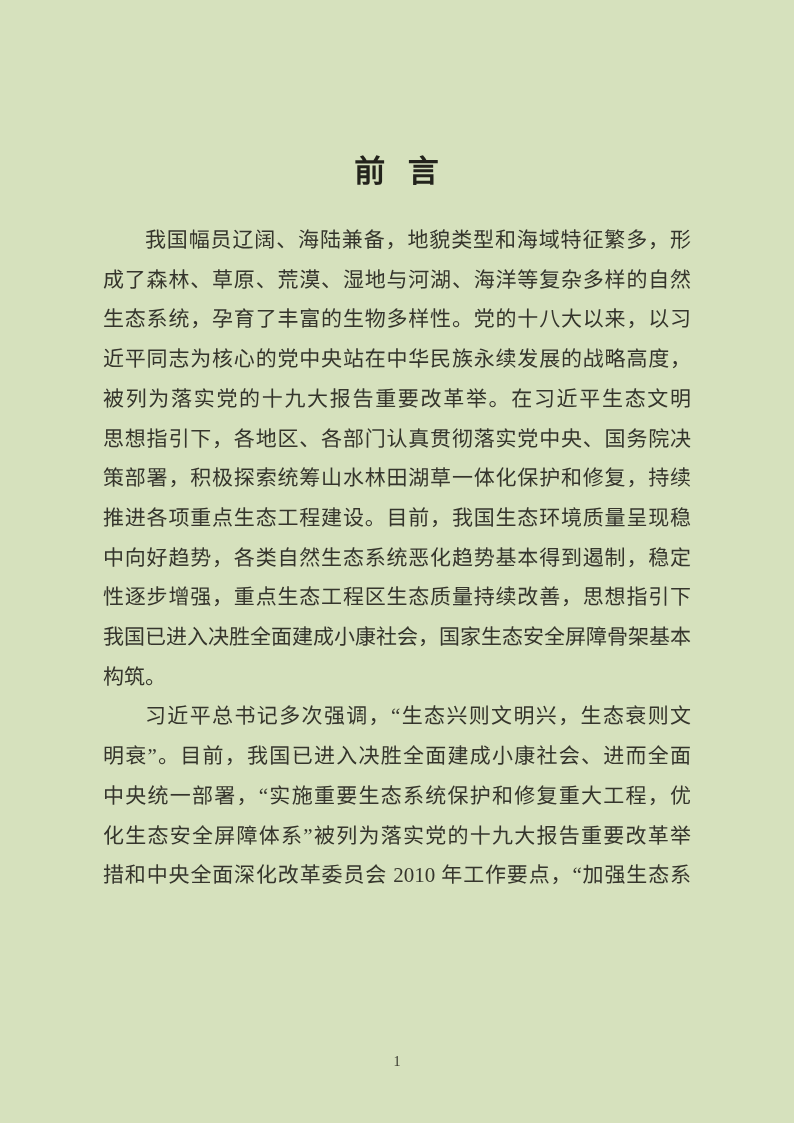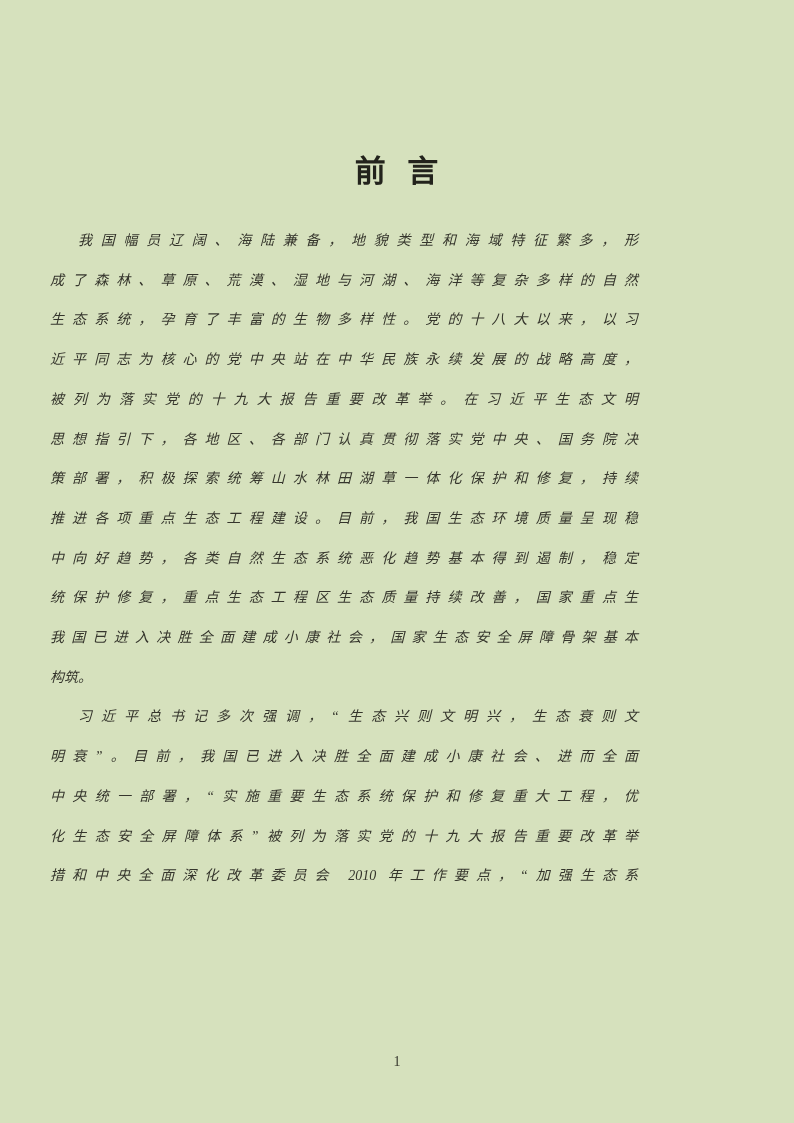--- a/index.html
+++ b/index.html
@@ -11,35 +11,34 @@
     position: relative;
     width: 794px;
     height: 1123px;
     background: var(--bg, #d6e1bd);
     overflow: hidden;
     font-family: "Liberation Serif", serif;
   }
   .doc-title {
     margin: 153px 0 0 0;
     text-align: center;
-    font-family: Liberation Serif, serif;
+    font-family: Liberation Sans, sans-serif;
     font-weight: 700;
     font-size: 31px;
     line-height: 38px;
     letter-spacing: 1px;
     word-spacing: 0.38em;
     color: var(--title, #23231c);
   }
   .body-text {
-    margin: 30px 103px 0 50px;
+    margin: 30px 103px 0 103px;
     width: 588px;
-    font-size: 14px;
+    font-size: 21px;
     line-height: 39.7px;
     color: var(--text, #35352c);
-    font-style: italic;
   }
   .line {
     text-align: justify;
     text-align-last: justify;
   }
   .line.para-first {
     text-indent: 2em;
   }
   .line.para-last {
     text-align-last: left;
@@ -65,21 +64,21 @@
   <div class="body-text">
       <div class="line para-first">我国幅员辽阔、海陆兼备，地貌类型和海域特征繁多，形</div>
       <div class="line">成了森林、草原、荒漠、湿地与河湖、海洋等复杂多样的自然</div>
       <div class="line">生态系统，孕育了丰富的生物多样性。党的十八大以来，以习</div>
       <div class="line">近平同志为核心的党中央站在中华民族永续发展的战略高度，</div>
       <div class="line">被列为落实党的十九大报告重要改革举。在习近平生态文明</div>
       <div class="line">思想指引下，各地区、各部门认真贯彻落实党中央、国务院决</div>
       <div class="line">策部署，积极探索统筹山水林田湖草一体化保护和修复，持续</div>
       <div class="line">推进各项重点生态工程建设。目前，我国生态环境质量呈现稳</div>
       <div class="line">中向好趋势，各类自然生态系统恶化趋势基本得到遏制，稳定</div>
-      <div class="line">统保护修复，重点生态工程区生态质量持续改善，国家重点生</div>
+      <div class="line">性逐步增强，重点生态工程区生态质量持续改善，思想指引下</div>
       <div class="line">我国已进入决胜全面建成小康社会，国家生态安全屏障骨架基本</div>
       <div class="line para-last">构筑。</div>
       <div class="line para-first">习近平总书记多次强调，“生态兴则文明兴，生态衰则文</div>
       <div class="line">明衰”。目前，我国已进入决胜全面建成小康社会、进而全面</div>
       <div class="line">中央统一部署，“实施重要生态系统保护和修复重大工程，优</div>
       <div class="line">化生态安全屏障体系”被列为落实党的十九大报告重要改革举</div>
       <div class="line">措和中央全面深化改革委员会 2010 年工作要点，“加强生态系</div>
     </div>
 
   <div class="page-number">1</div>

